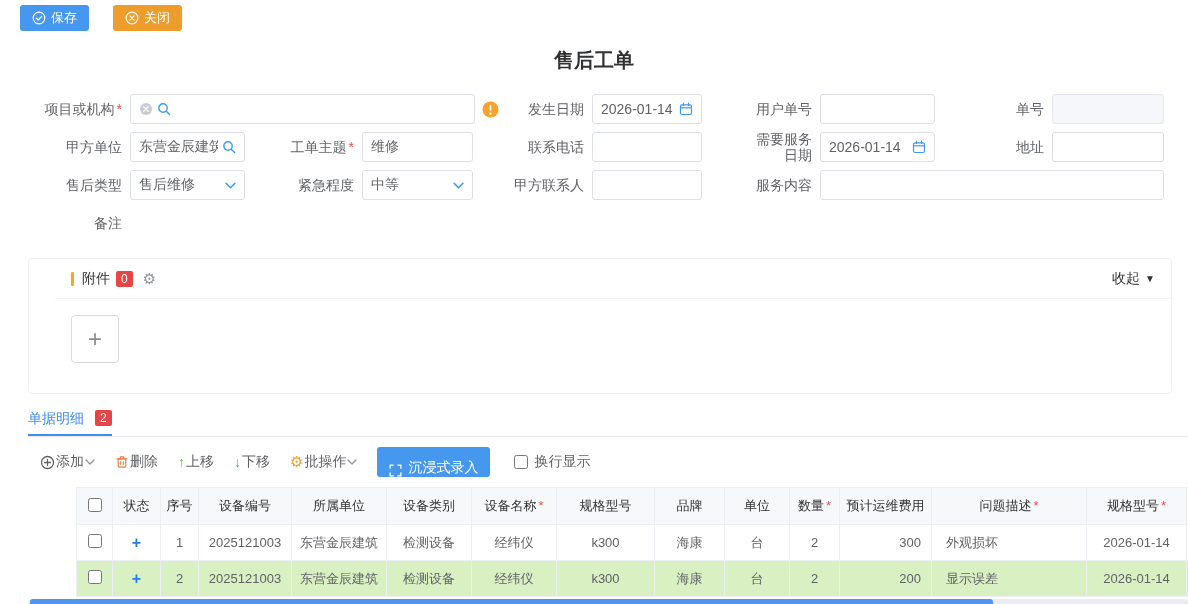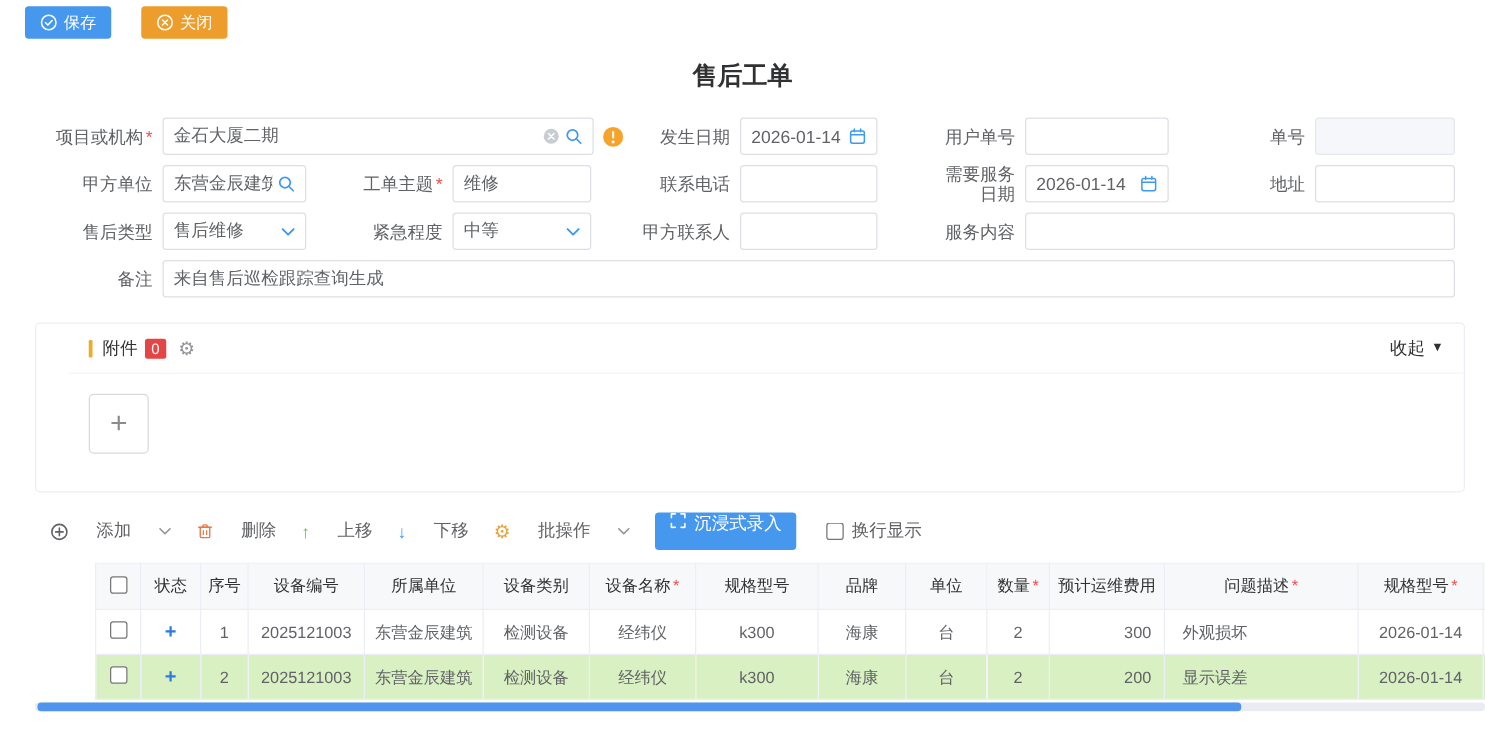--- a/index.html
+++ b/index.html
@@ -49,26 +49,26 @@
   .attach-body { padding:16px 16px 30px; }
   .upload { width:48px; height:48px; border:1px solid #d9d9d9; border-radius:4px; display:flex;
             align-items:center; justify-content:center; color:#8c8c8c; font-size:24px; font-weight:300; cursor:pointer; }
   
   .detail { margin-top:16px; padding-left:28px; }
   .tabs { border-bottom:1px solid #e4e7ed; line-height:1; }
   .tab { display:inline-flex; align-items:center; gap:5px; padding-bottom:8px; color:#3d8cf0;
          font-size:14px; border-bottom:2px solid #3d8cf0; cursor:pointer; }
   .toolbar { display:flex; align-items:center; margin-top:10px; padding-left:12px; gap:20px;
              font-size:14px; color:#606266; }
-  .titem { display:inline-flex; align-items:center; gap:22px; cursor:pointer; }
+  .titem { display:inline-flex; align-items:center; gap:1px; cursor:pointer; }
   .arrow-up { color:#67c23a; font-weight:700; }
   .arrow-down { color:#409eff; font-weight:700; }
   .gear-orange { color:#e6a23c; font-size:15px; }
   .btn-immersive { background:#4697ee; color:#fff; border:none; border-radius:3px; height:30px;
-                   padding:0 12px; display:inline-flex; align-items:flex-start; gap:6px; font-size:14px; cursor:pointer; }
+                   padding:0 12px; display:inline-flex; align-items:flex-end; gap:6px; font-size:14px; cursor:pointer; }
   .wrap-check { display:inline-flex; align-items:center; gap:6px; margin-left:4px; }
   input[type=checkbox] { width:14px; height:14px; accent-color:#4697ee; cursor:pointer; }
   
   .table-wrap { margin-top:10px; width:1160px; overflow:hidden;padding-left:48px; }
   table { border-collapse:collapse; table-layout:fixed; width:1230px; font-size:13px; }
   th, td { border:1px solid #ebeef5; height:36px; text-align:center; color:#606266;
            padding:0 4px; overflow:hidden; white-space:nowrap; }
   th { background:#f7f8fa; color:#303133; font-weight:400; height:37px; }
   td.num { text-align:right; padding-right:10px; }
   td.left { text-align:left; padding-left:14px; }
@@ -99,21 +99,20 @@
   </button>
 </div>
 
 <div class="page-title">售后工单</div>
 
 <div class="form">
 
   <div class="frow">
     <label class="lab lw1"><span>项目或机构</span><span class="req">*</span></label>
     <div class="iwrap" style="width:345px">
-      <input class="bare" value="金石大厦二期" style="">
       <svg class="icn" viewBox="0 0 14 14" width="14" height="14">
           <circle cx="7" cy="7" r="6" fill="#c8cdd4"></circle>
           <path d="M4.8 4.8 L9.2 9.2 M9.2 4.8 L4.8 9.2" stroke="#fff" stroke-width="1.3" stroke-linecap="round"></path>
         </svg>
       <svg class="icn" viewBox="0 0 14 14" width="14" height="14">
           <circle cx="6" cy="6" r="4.2" fill="none" stroke="#3d9af0" stroke-width="1.4"></circle>
           <path d="M9.2 9.2 L12.6 12.6" stroke="#3d9af0" stroke-width="1.4" stroke-linecap="round"></path>
         </svg>
     </div>
     <svg class="info" viewBox="0 0 16 16" width="17" height="17">
@@ -178,21 +177,20 @@
         </svg>
     </div>
     <label class="lab lw3"><span>甲方联系人</span></label>
     <input class="ctl" style="width: 110px;" value="">
     <label class="lab lw4"><span>服务内容</span></label>
     <input class="ctl" style="width: 344px;" value="">
   </div>
 
   <div class="frow">
     <label class="lab lw1"><span>备注</span></label>
-    <input class="ctl" style="width: 1034px;" value="来自售后巡检跟踪查询生成">
   </div>
 </div>
 
 <div class="attach">
   <div class="attach-head">
     <span class="marker"></span>
     <span class="attach-title">附件</span>
     <span class="badge">0</span>
     <span class="gear">⚙</span>
     <span class="collapse">
@@ -201,20 +199,26 @@
     </span>
   </div>
   <div class="attach-body">
     <div class="upload">
       <span>+</span>
     </div>
   </div>
 </div>
 
 <div class="detail">
+  <div class="tabs">
+    <div class="tab">
+      <span>单据明细</span>
+      <span class="badge">2</span>
+    </div>
+  </div>
 
   <div class="toolbar">
     <span class="titem">
       <svg viewBox="0 0 14 14" width="15" height="15">
           <circle cx="7" cy="7" r="5.6" fill="none" stroke="#606266" stroke-width="1.2"></circle>
           <path d="M7 4.2 V9.8 M4.2 7 H9.8" stroke="#606266" stroke-width="1.2" stroke-linecap="round"></path>
         </svg>
       <span>添加</span>
       <svg viewBox="0 0 10 6" width="10" height="6">
           <path d="M1 1 L5 5 L9 1" fill="none" stroke="#909399" stroke-width="1.3" stroke-linecap="round" stroke-linejoin="round"></path>

